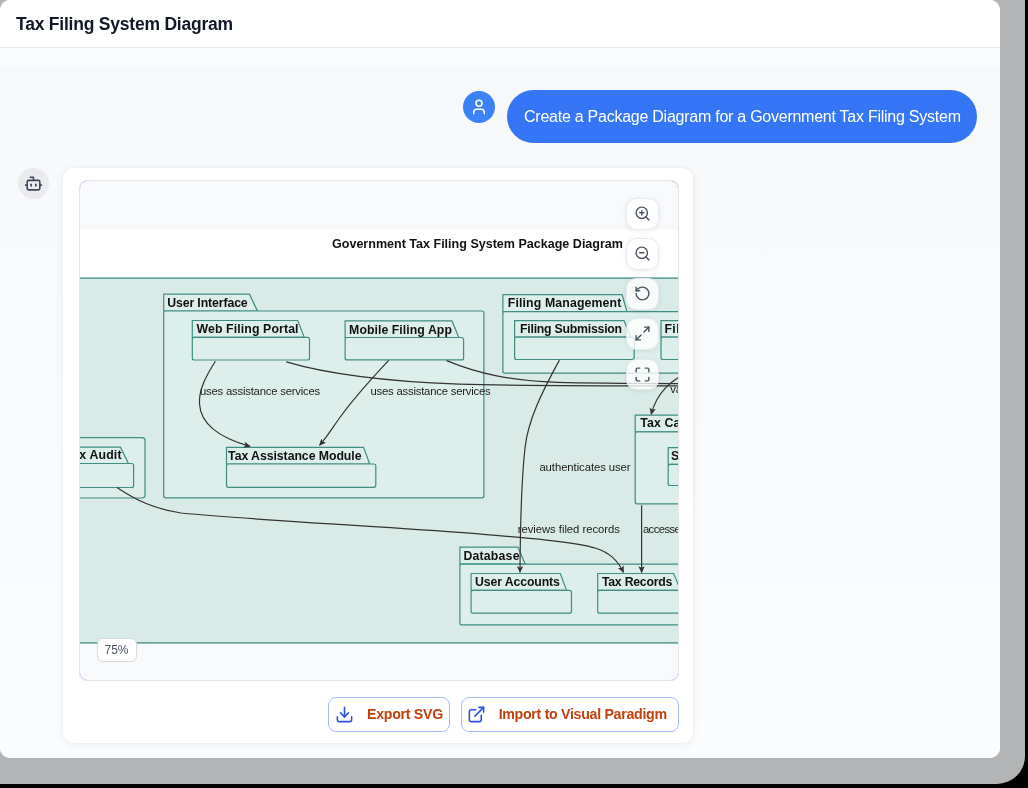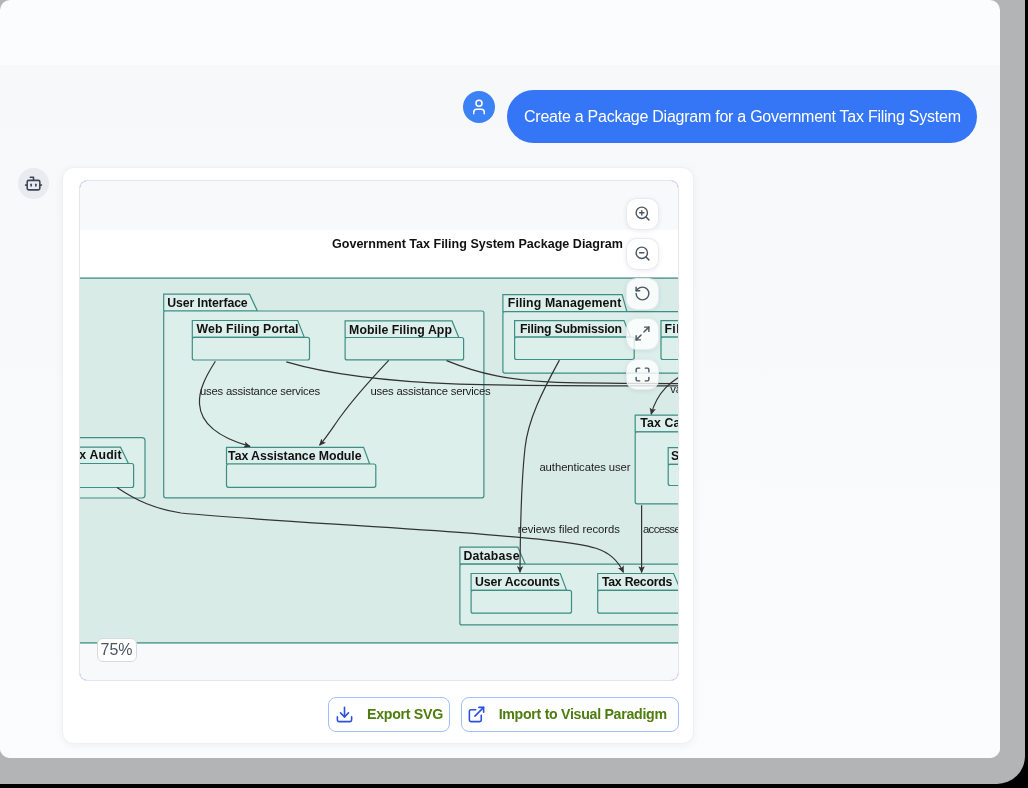--- a/index.html
+++ b/index.html
@@ -23,30 +23,33 @@
     border-radius:50%; background:#e9ebef; display:flex; align-items:center; justify-content:center; }
   .card { position:absolute; left:62px; top:102px; width:632px; height:577px;
     background:#fff; border:1px solid #eef0f3; border-radius:12px;
     box-shadow:0 2px 8px rgba(15,23,42,0.05); }
   .inner { position:absolute; left:16px; top:12px; width:600px; height:501px;
     border:1px solid #e3e6ea; border-radius:8px; background:#8b5cf6; overflow:hidden; }
   .zbtn { position:absolute; left:545.8px; width:33.4px; height:31.8px;
     border-radius:10.5px; background:rgba(255,255,255,0.8); border:1px solid rgba(228,232,238,0.9);
     box-shadow:0 1px 5px rgba(0,0,0,0.08); display:flex; align-items:center; justify-content:center; }
   .pct { position:absolute; left:16.5px; top:456.5px; width:40px; height:24px;
-    background:#fff; border:1px solid #d7dade; border-radius:6px; font-size:16px;
+    background:#fff; border:1px solid #d7dade; border-radius:6px; font-size:12px;
     color:#4b5563; display:flex; align-items:center; justify-content:center; }
   .ebtn { position:absolute; top:529px; height:34.5px; background:#fff;
-    border:1px solid #a4bef9; border-radius:8px; color:#4d7c0f; font-size:14.2px;
+    border:1px solid #a4bef9; border-radius:8px; color:#c2410c; font-size:14.2px;
     font-weight:700; letter-spacing:-0.3px; display:flex; align-items:center; justify-content:center; gap:13px; }
 </style>
 </head>
 <body>
 <div class="win"></div>
 <div class="app">
+  <div class="hdr">
+      <h1>Tax Filing System Diagram</h1>
+    </div>
   <div class="main">
     <div class="uavatar">
       <svg width="18" height="18" viewBox="0 0 24 24" fill="none" stroke="#fff" stroke-width="2" stroke-linecap="round" stroke-linejoin="round">
           <path d="M19 21v-2a4 4 0 0 0-4-4H9a4 4 0 0 0-4 4v2"></path>
           <circle cx="12" cy="7" r="4"></circle>
         </svg>
     </div>
     <div class="bubble">Create a Package Diagram for a Government Tax Filing System</div>
     <div class="bavatar">
       <svg width="19" height="19" viewBox="0 0 24 24" fill="none" stroke="#3b4656" stroke-width="2" stroke-linecap="round" stroke-linejoin="round">

